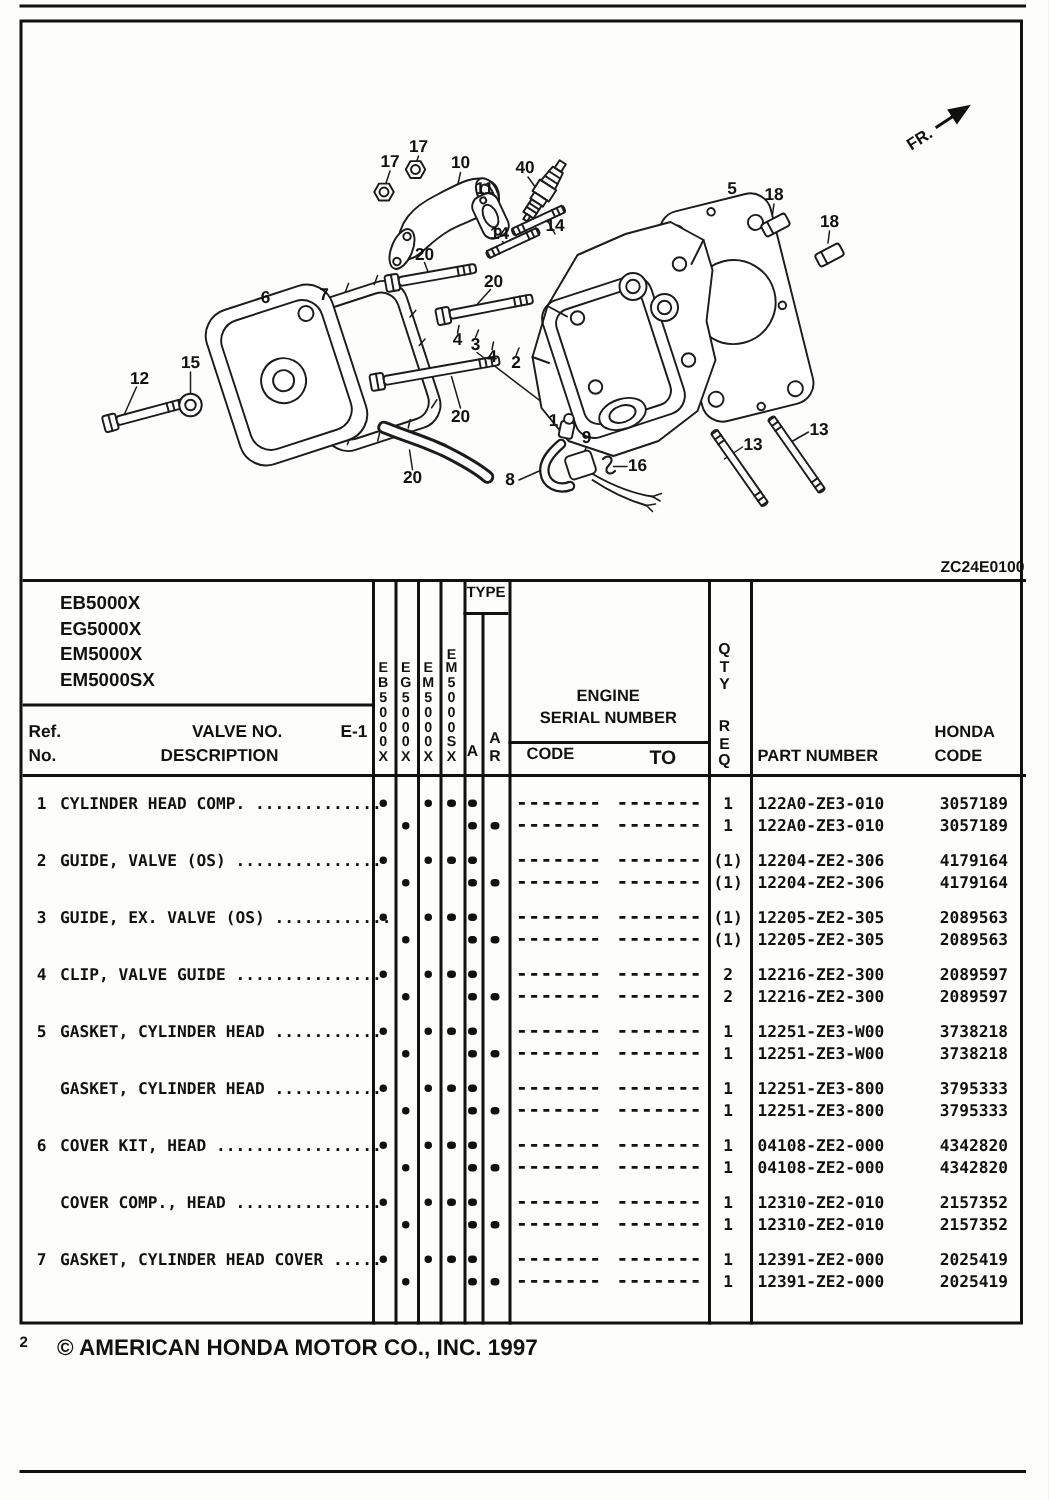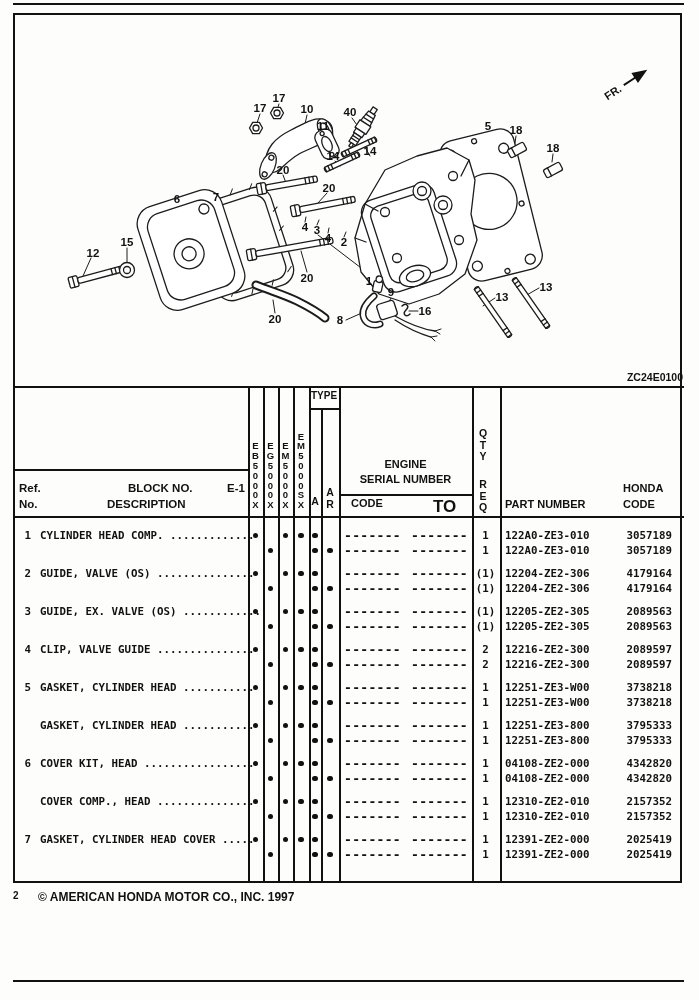--- a/index.html
+++ b/index.html
@@ -14,21 +14,21 @@
   .table-wrap{position:absolute;left:15px;top:386px;width:669px;height:497px;font-weight:bold;}
   .mono{font-family:"DejaVu Sans Mono",monospace;font-size:10.8px;font-weight:bold;line-height:15px;white-space:pre;}
   .cell{position:absolute;}
   .hdr{position:absolute;font-size:11.5px;font-weight:bold;white-space:nowrap;}
   .models div{font-size:12.5px;font-weight:bold;line-height:17px;}
   .vcol{position:absolute;width:14px;text-align:center;font-size:9.5px;font-weight:bold;line-height:9.8px;}
   .vcol div{height:9.8px;}
   .vqty{position:absolute;width:14px;text-align:center;font-size:10.5px;font-weight:bold;line-height:11.5px;}
   .dot{position:absolute;width:5.5px;height:5.5px;border-radius:50%;background:#111;}
   .dash{font-family:"DejaVu Sans Mono",monospace;font-size:13px;font-weight:bold;line-height:15px;letter-spacing:.3px;}
-  .footer-text{position:absolute;font-size:12px;font-weight:bold;white-space:nowrap;}
+  .footer-text{position:absolute;font-size:15px;font-weight:bold;white-space:nowrap;}
 </style>
 </head>
 <body>
 
 <div class="page">
 
   <div class="hline" style="left:13px;top:3px;width:671px;height:2px;"></div>
 
   <div class="frame"></div>
 
@@ -241,30 +241,36 @@
         <span class="callout" style="left: 538px; top: 104px;">18</span>
         <span class="callout" style="left: 290px; top: 183px;">4</span>
         <span class="callout" style="left: 302px; top: 186px;">3</span>
         <span class="callout" style="left: 313px; top: 194px;">4</span>
         <span class="callout" style="left: 329px; top: 198px;">2</span>
       </div>
   </div>
 
   <div class="table-wrap">
 
+    <div class="cell models" style="left:25px;top:8px;">
+      <div>EB5000X</div>
+      <div>EG5000X</div>
+      <div>EM5000X</div>
+      <div>EM5000SX</div>
+    </div>
     <div class="hdr" style="left:4px;top:96px;">Ref.</div>
     <div class="hdr" style="left:4px;top:112px;">No.</div>
-    <div class="hdr" style="left:113px;top:96px;">BLOCK NO.</div>
+    <div class="hdr" style="left:113px;top:96px;">VALVE NO.</div>
     <div class="hdr" style="left:212px;top:96px;">E-1</div>
     <div class="hdr" style="left:92px;top:112px;">DESCRIPTION</div>
     <div class="hdr" style="left:294px;top:4px;width:30px;text-align:center;font-size:10px;">TYPE</div>
     <div class="hdr" style="left:324px;top:72px;width:133px;text-align:center;font-size:11px;">ENGINE</div>
     <div class="hdr" style="left:324px;top:87px;width:133px;text-align:center;font-size:11px;">SERIAL NUMBER</div>
     <div class="hdr" style="left:336px;top:111px;font-size:11px;">CODE</div>
-    <div class="hdr" style="left:418px;top:111px;font-size:17px;">TO</div>
+    <div class="hdr" style="left:418px;top:111px;font-size:13px;">TO</div>
     <div class="vqty" style="left:461px;top:42px;">
         <div>Q</div>
         <div>T</div>
         <div>Y</div>
       </div>
     <div class="vqty" style="left:461px;top:93px;">
         <div>R</div>
         <div>E</div>
         <div>Q</div>
       </div>

